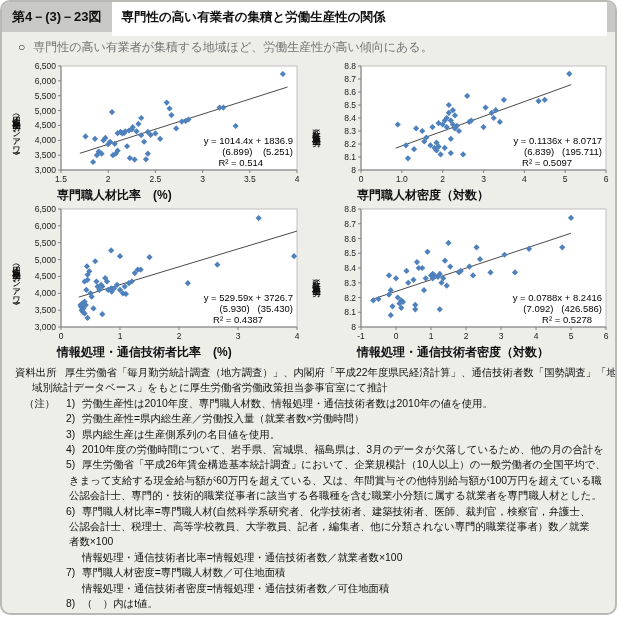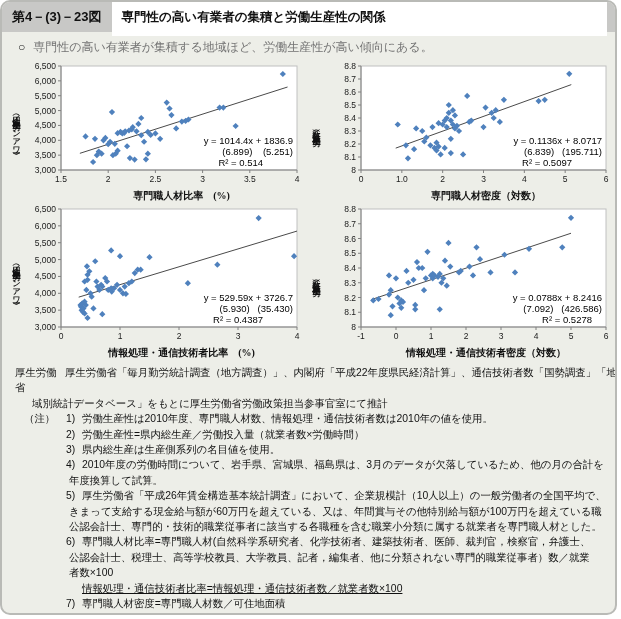--- a/index.html
+++ b/index.html
@@ -14,33 +14,33 @@
   .bullet-row{display:flex;align-items:center;height:26px;padding:2px 10px 0 16px;}
   .bullet-mark{font-size:12px;color:#222;margin-right:8px;line-height:1;}
   .bullet-text{font-size:12px;color:#737373;white-space:nowrap;}
   
   .charts{display:grid;grid-template-columns:300px 1fr;padding:0 4px 0 6px;}
   .cell{display:flex;align-items:stretch;}
   .ylab{width:15px;display:flex;align-items:center;justify-content:center;
         writing-mode:vertical-rl;text-orientation:upright;
         font-size:8px;font-weight:bold;color:#111;line-height:1;letter-spacing:-1px;}
   .cmain{display:flex;flex-direction:column;}
-  .xlab{font-size:10px;font-weight:bold;color:#111;text-align:center;height:13px;line-height:11px;
-        padding-left:34px;white-space:nowrap;font-family:Liberation Serif, serif;}
+  .xlab{font-size:12px;font-weight:bold;color:#111;text-align:left;height:13px;line-height:11px;
+        padding-left:34px;white-space:nowrap;}
   svg text{font-family:"Liberation Sans",sans-serif;}
   
   .notes{padding:5px 10px 0 13px;font-size:10.4px;line-height:15.4px;color:#111;}
   .src-row{display:flex;}
   .src-label{width:50px;flex:none;}
   .src-text{white-space:nowrap;}
   .src-line2{padding-left:17px;white-space:nowrap;}
   .note-line{white-space:nowrap;}
   .lv-num{padding-left:51px;position:relative;}
   .lv-cont{padding-left:54px;}
-  .lv-sub{padding-left:67px;text-decoration:underline;}
+  .lv-sub{padding-left:67px;}
   .num{display:inline-block;width:16px;}
   .note-label{position:absolute;left:9px;top:0;}
 </style>
 </head>
 <body>
 
 <div class="figure">
 
   <div class="hdr">
     <span class="hdr-no">第4－(3)－23図</span>
@@ -424,30 +424,29 @@
               <text x="279" y="109" text-anchor="end" font-size="9.5" fill="#000">(7.092)&nbsp;&nbsp;&nbsp;(426.586)</text>
               <text x="269" y="120" text-anchor="end" font-size="9.5" fill="#000">R² = 0.5278</text>
             </svg></div>
         <div class="xlab">情報処理・通信技術者密度（対数）</div>
       </div>
     </div>
   </div>
 
   <div class="notes">
     <div class="src-row">
-      <span class="src-label">厚生労働省</span>
+      <span class="src-label">資料出所</span>
       <span class="src-text">厚生労働省「毎月勤労統計調査（地方調査）」、内閣府「平成22年度県民経済計算」、通信技術者数「国勢調査」「地</span>
     </div>
     <div class="src-line2">域別統計データベース」をもとに厚生労働省労働政策担当参事官室にて推計</div>
     <div id="note-lines">
         <div class="note-line lv-num"><span class="note-label">（注）</span><span class="num">1)</span>労働生産性は2010年度、専門職人材数、情報処理・通信技術者数は2010年の値を使用。</div>
         <div class="note-line lv-num"><span class="num">2)</span>労働生産性=県内総生産／労働投入量（就業者数×労働時間）</div>
         <div class="note-line lv-num"><span class="num">3)</span>県内総生産は生産側系列の名目値を使用。</div>
         <div class="note-line lv-num"><span class="num">4)</span>2010年度の労働時間について、岩手県、宮城県、福島県は、3月のデータが欠落しているため、他の月の合計を</div>
-        <div class="note-line lv-cont">年度換算して試算。</div>
         <div class="note-line lv-num"><span class="num">5)</span>厚生労働省「平成26年賃金構造基本統計調査」において、企業規模計（10人以上）の一般労働者の全国平均で、</div>
         <div class="note-line lv-cont">きまって支給する現金給与額が60万円を超えている、又は、年間賞与その他特別給与額が100万円を超えている職</div>
         <div class="note-line lv-cont">公認会計士、専門的・技術的職業従事者に該当する各職種を含む職業小分類に属する就業者を専門職人材とした。</div>
         <div class="note-line lv-num"><span class="num">6)</span>専門職人材比率=専門職人材(自然科学系研究者、化学技術者、建築技術者、医師、裁判官，検察官，弁護士、</div>
         <div class="note-line lv-cont">公認会計士、税理士、高等学校教員、大学教員、記者，編集者、他に分類されない専門的職業従事者）数／就業</div>
         <div class="note-line lv-cont">者数×100</div>
         <div class="note-line lv-sub">情報処理・通信技術者比率=情報処理・通信技術者数／就業者数×100</div>
         <div class="note-line lv-num"><span class="num">7)</span>専門職人材密度=専門職人材数／可住地面積</div>
         <div class="note-line lv-sub">情報処理・通信技術者密度=情報処理・通信技術者数／可住地面積</div>
         <div class="note-line lv-num"><span class="num">8)</span>（　）内はt値。</div>

